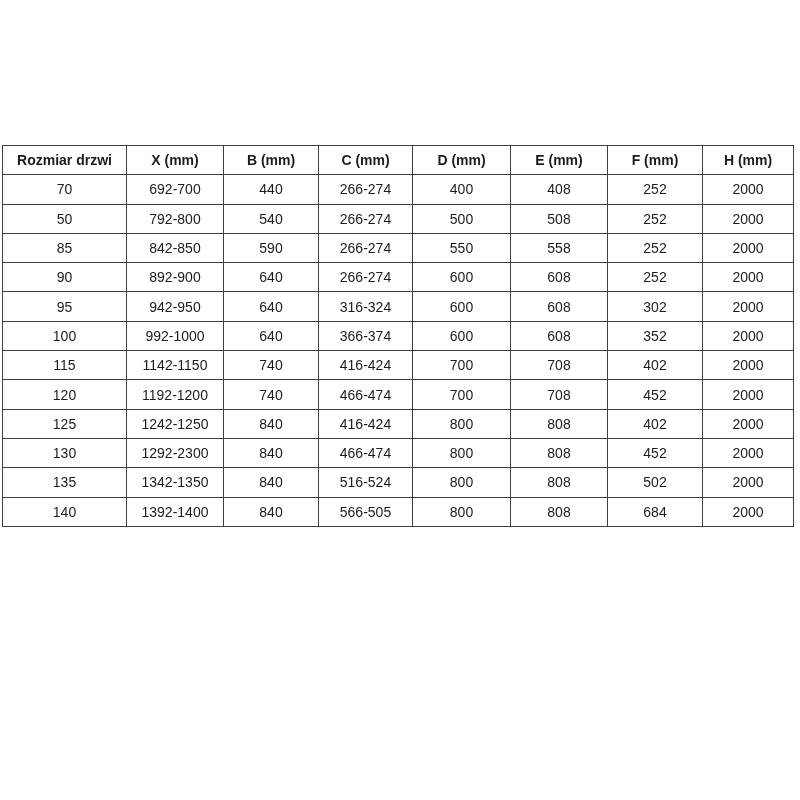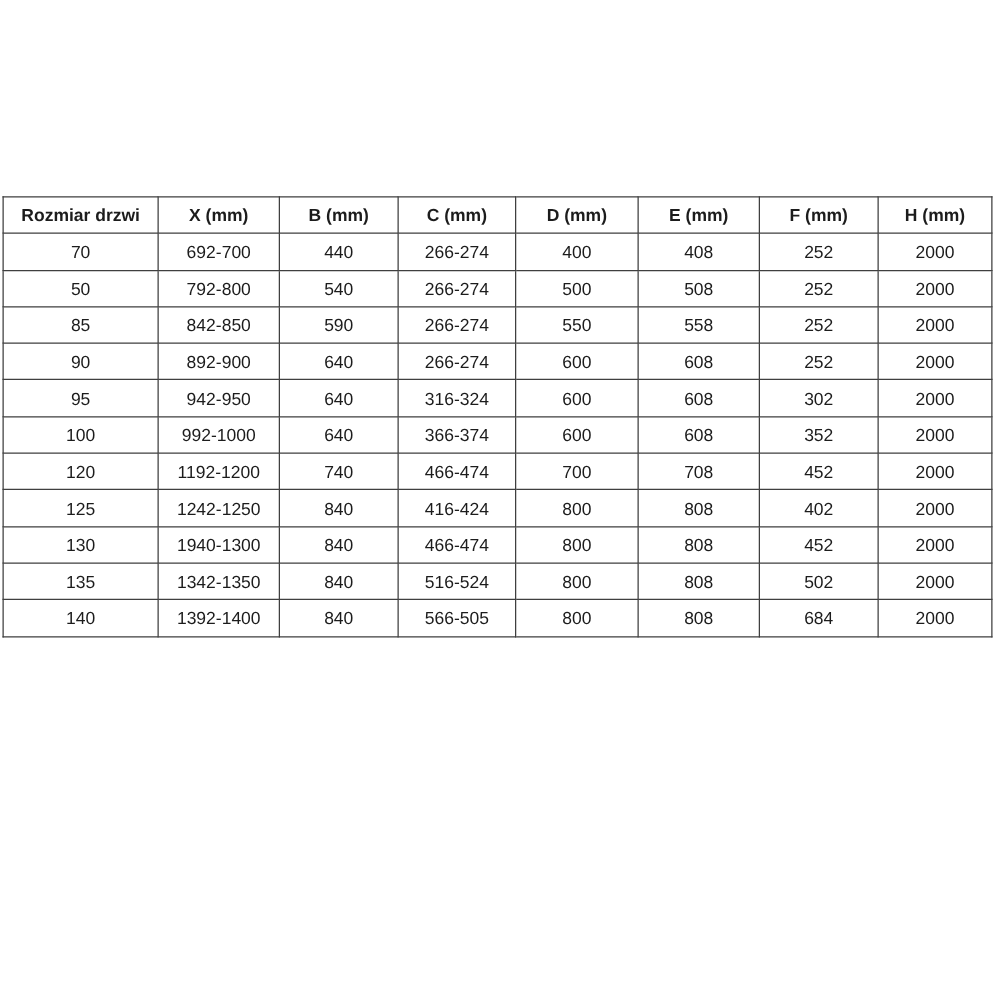--- a/index.html
+++ b/index.html
@@ -6,21 +6,21 @@
   html, body {
     margin: 0;
     padding: 0;
     width: 800px;
     height: 800px;
     background: #ffffff;
     font-family: "Liberation Sans", sans-serif;
   }
   .table-wrap {
     position: absolute;
-    top: 157px;
+    top: 145px;
     left: 2px;
     width: 791px;
   }
   table.size-table {
     border-collapse: collapse;
     width: 100%;
     table-layout: fixed;
     background: #ffffff;
   }
   table.size-table th,
@@ -121,20 +121,30 @@
           <td>100</td>
           <td>992-1000</td>
           <td>640</td>
           <td>366-374</td>
           <td>600</td>
           <td>608</td>
           <td>352</td>
           <td>2000</td>
         </tr>
         <tr>
+          <td>115</td>
+          <td>1142-1150</td>
+          <td>740</td>
+          <td>416-424</td>
+          <td>700</td>
+          <td>708</td>
+          <td>402</td>
+          <td>2000</td>
+        </tr>
+        <tr>
           <td>120</td>
           <td>1192-1200</td>
           <td>740</td>
           <td>466-474</td>
           <td>700</td>
           <td>708</td>
           <td>452</td>
           <td>2000</td>
         </tr>
         <tr>
@@ -142,21 +152,21 @@
           <td>1242-1250</td>
           <td>840</td>
           <td>416-424</td>
           <td>800</td>
           <td>808</td>
           <td>402</td>
           <td>2000</td>
         </tr>
         <tr>
           <td>130</td>
-          <td>1940-1300</td>
+          <td>1292-2300</td>
           <td>840</td>
           <td>466-474</td>
           <td>800</td>
           <td>808</td>
           <td>452</td>
           <td>2000</td>
         </tr>
         <tr>
           <td>135</td>
           <td>1342-1350</td>

